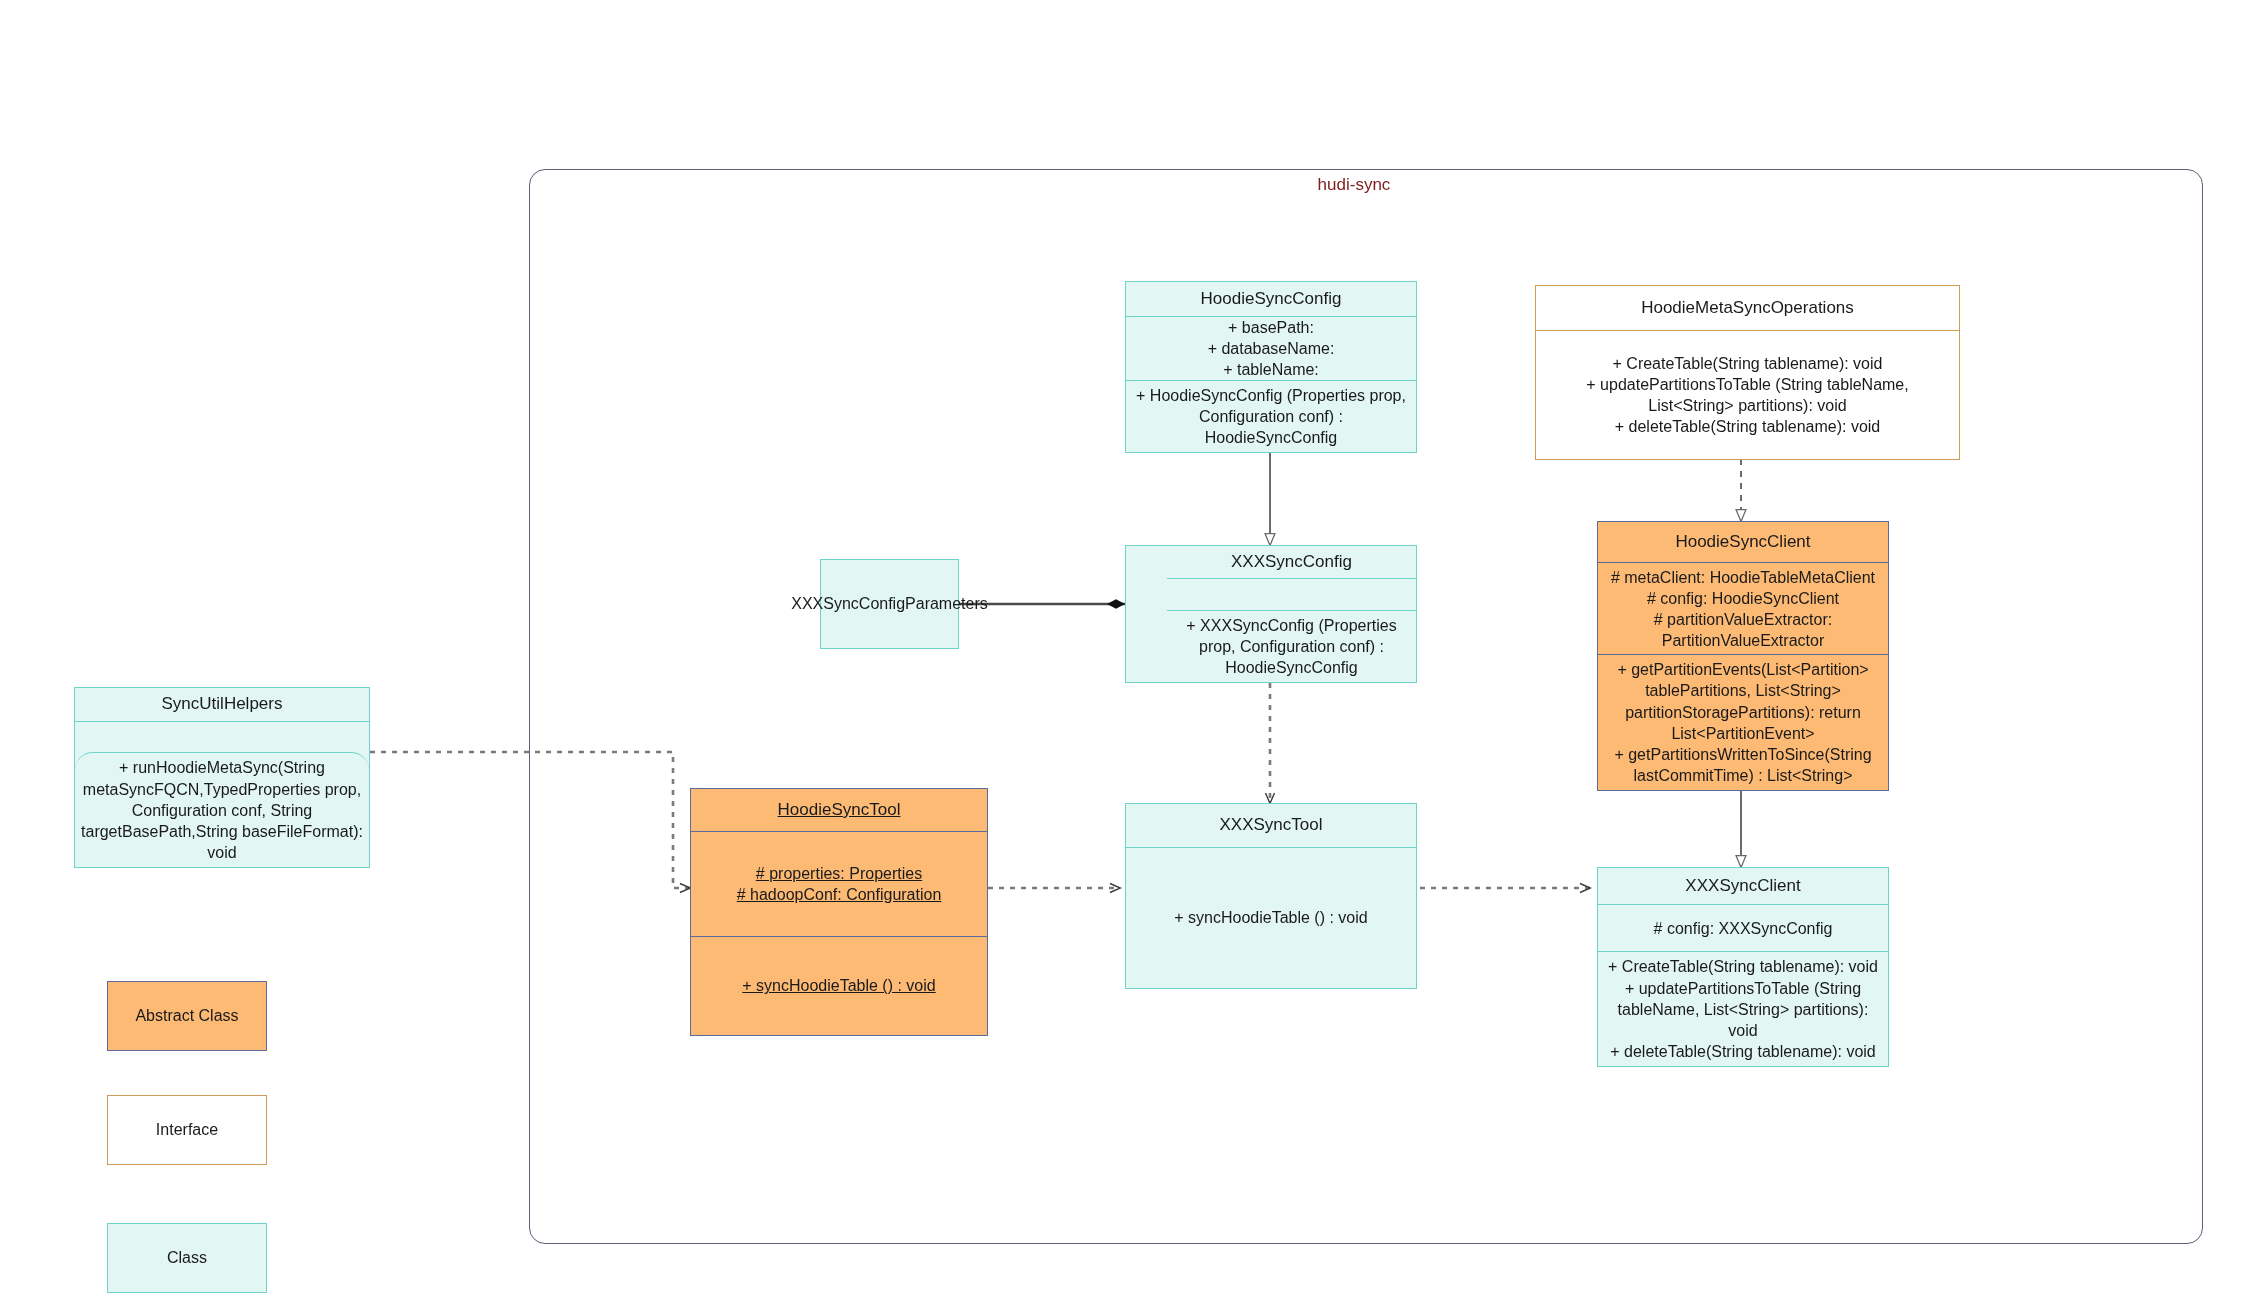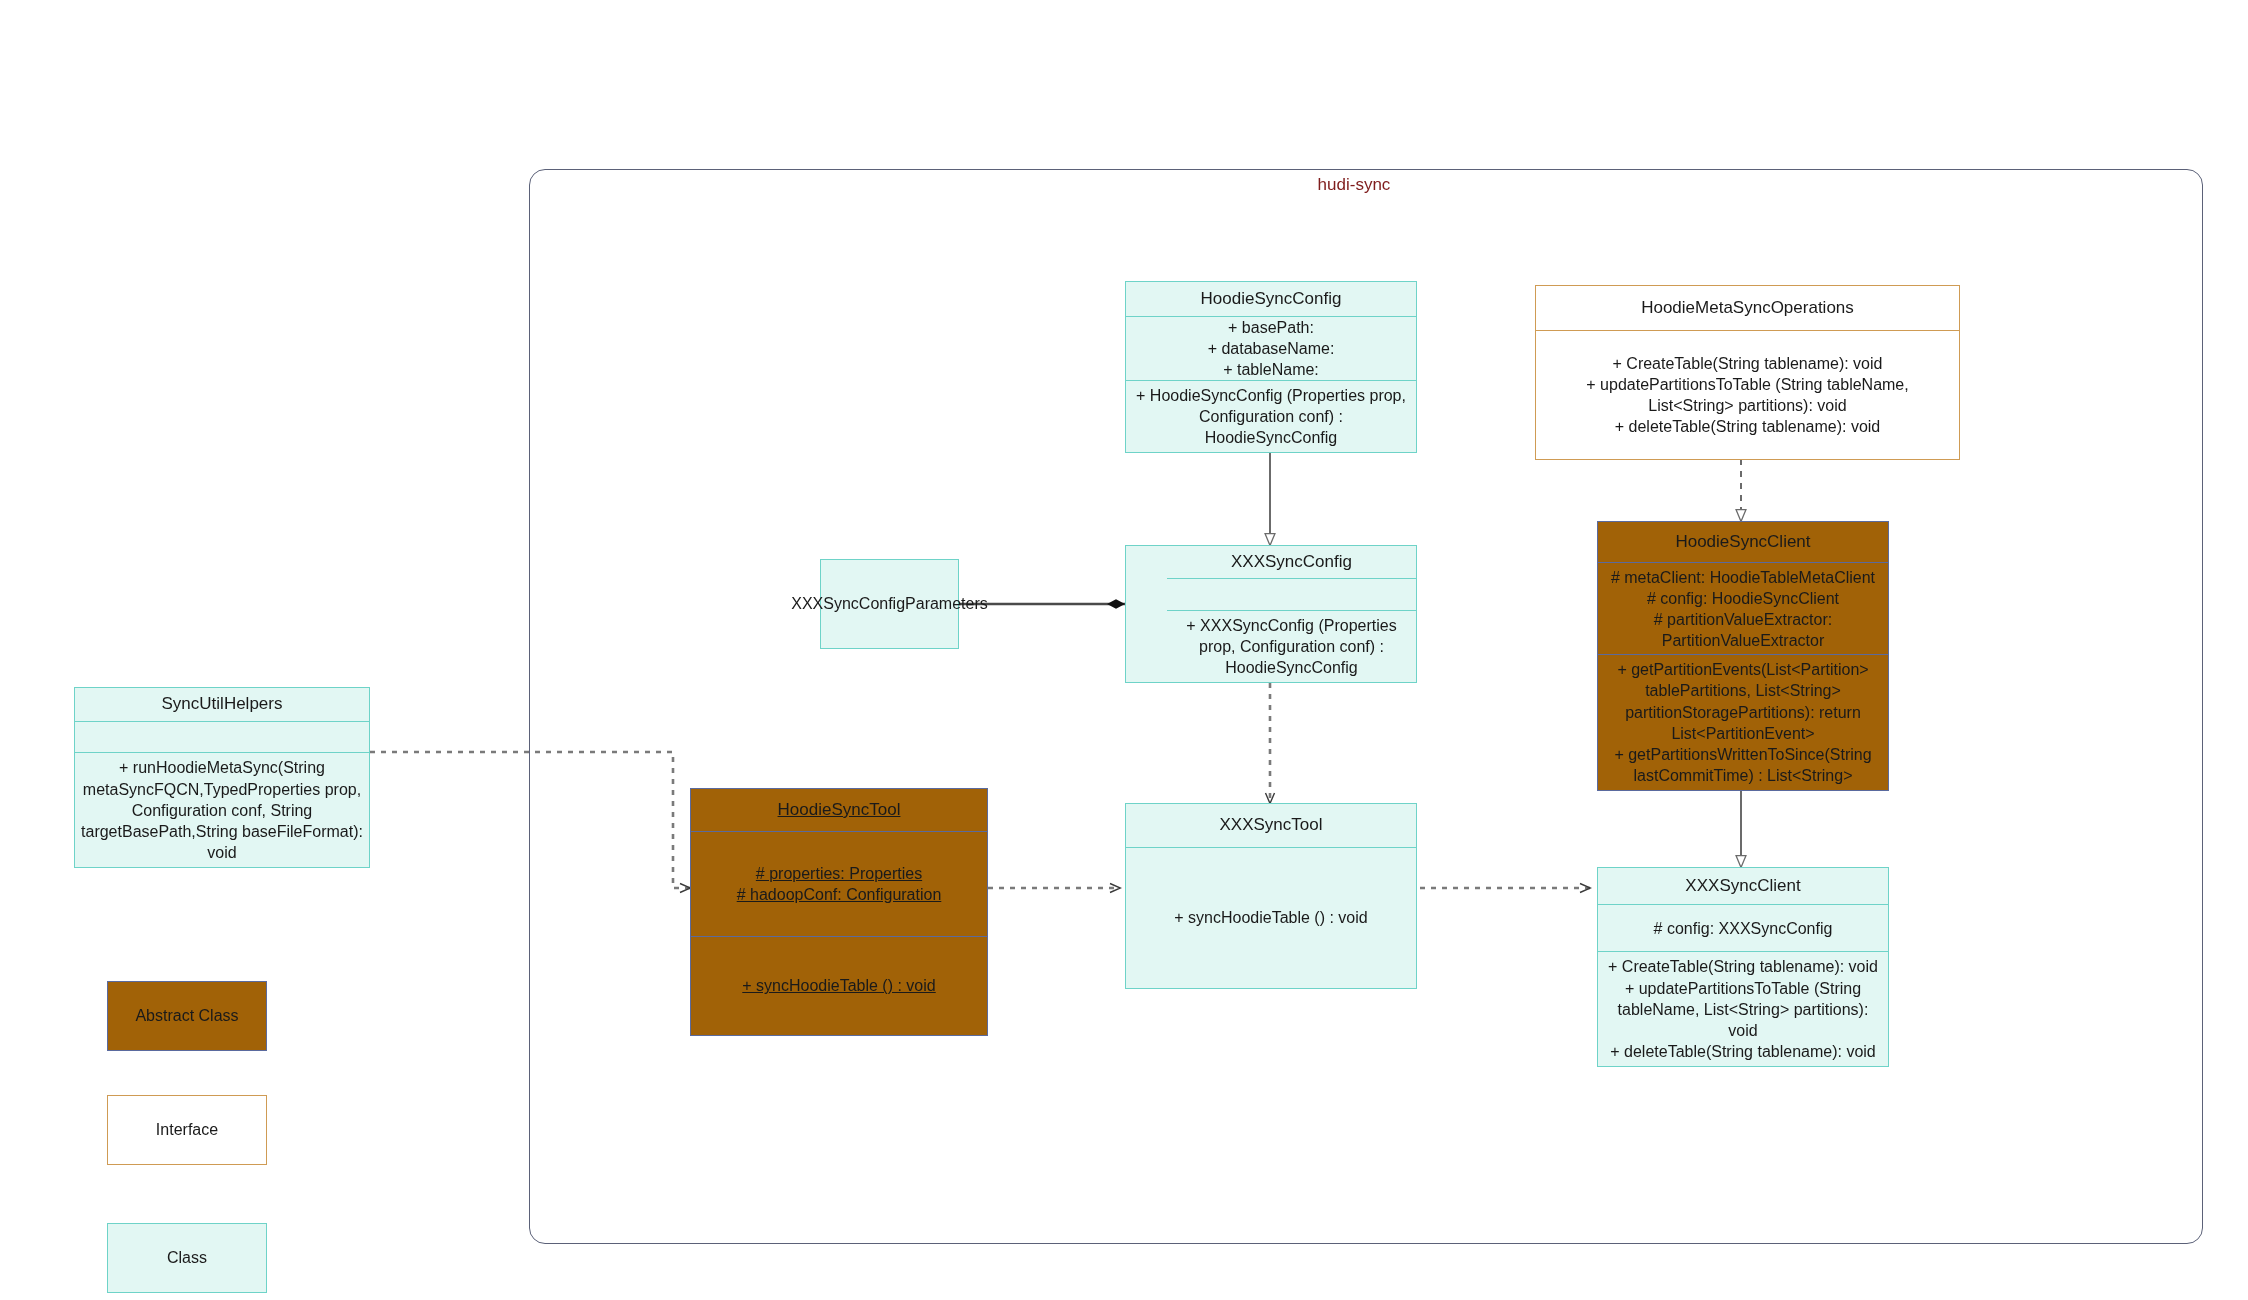--- a/index.html
+++ b/index.html
@@ -72,21 +72,21 @@
   
   .n-class {
     border: 1.6px solid #6ed3c8;
     background: #e2f7f3;
   }
   .n-class .sec + .sec { border-top: 1.6px solid #6ed3c8; }
 
   
   .n-abstract {
     border: 1.6px solid #5a6a9e;
-    background: #a16207;
+    background: #fdba74;
   }
   .n-abstract .sec + .sec { border-top: 1.6px solid #5a6a9e; }
 
   
   .n-interface {
     border: 1.6px solid #cf9b54;
     background: #ffffff;
   }
   .n-interface .sec + .sec { border-top: 1.6px solid #cf9b54; }
 
@@ -184,21 +184,21 @@
     <div class="sec" style="height:92px;">#   metaClient: HoodieTableMetaClient
 #   config: HoodieSyncClient
 #    partitionValueExtractor: PartitionValueExtractor</div>
     <div class="sec" style="flex:1;">+   getPartitionEvents(List&lt;Partition&gt; tablePartitions, List&lt;String&gt; partitionStoragePartitions): return List&lt;PartitionEvent&gt;
 +   getPartitionsWrittenToSince(String lastCommitTime) : List&lt;String&gt;</div>
   </div>
 
   <div class="node n-class" style="left:74px; top:687px; width:296px; height:181px;">
     <div class="sec title" style="height:42px;">SyncUtilHelpers</div>
     <div class="sec" style="height:39px;"></div>
-    <div class="sec" style="flex:1;">+     runHoodieMetaSync(String metaSyncFQCN,TypedProperties prop, Configuration conf, String targetBasePath,String baseFileFormat): void</div>
+    <div class="sec" style="flex:1;border-radius:18px;">+     runHoodieMetaSync(String metaSyncFQCN,TypedProperties prop, Configuration conf, String targetBasePath,String baseFileFormat): void</div>
   </div>
 
   <div class="node n-abstract" style="left:690px; top:788px; width:298px; height:248px;text-decoration:underline;">
     <div class="sec title" style="height:42px;">HoodieSyncTool</div>
     <div class="sec" style="height:105px;">#   properties: Properties
 #   hadoopConf: Configuration</div>
     <div class="sec" style="flex:1;">+   syncHoodieTable () : void</div>
   </div>
 
   <div class="node n-class" style="left:1125px; top:803px; width:292px; height:186px;">

